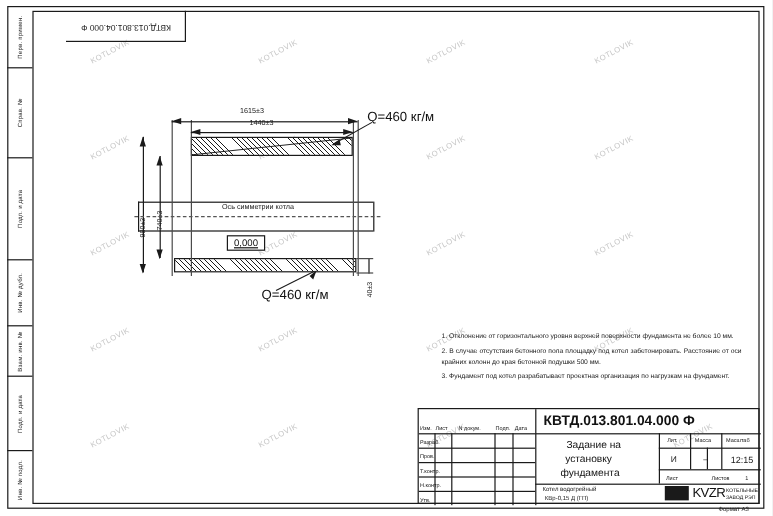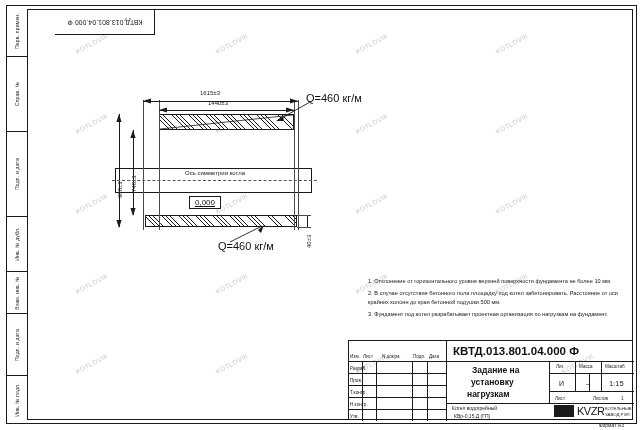--- a/index.html
+++ b/index.html
@@ -151,21 +151,21 @@
   .st-big {
     position: absolute;
     font-size: 11.5px;
     font-weight: bold;
     color: #111;
     white-space: nowrap;
   }
   .st-mid {
     position: absolute;
     font-size: 8.5px;
-    font-weight: bold;
+    font-weight: normal;
     color: #111;
     white-space: nowrap;
     text-align: center;
   }
   .kvzr {
     position: absolute;
     font-size: 11px;
     font-weight: normal;
     color: #111;
     letter-spacing: -0.5px;
@@ -360,28 +360,28 @@
     <div class="st-t" style="left:1px; top:25px;">Разраб.</div>
     <div class="st-t" style="left:1px; top:37px;">Пров.</div>
     <div class="st-t" style="left:1px; top:49px;">Т.контр.</div>
     <div class="st-t" style="left:1px; top:61px;">Н.контр.</div>
     <div class="st-t" style="left:1px; top:73px;">Утв.</div>
 
     <div class="st-big" style="left:104px; top:4px;">КВТД.013.801.04.000 Ф</div>
 
     <div class="st-mid" style="left:123px; top:24px;">Задание на</div>
     <div class="st-mid" style="left:122px; top:36px;">установку</div>
-    <div class="st-mid" style="left:118px; top:48px;">нагрузкам</div>
+    <div class="st-mid" style="left:118px; top:48px;">фундамента</div>
 
     <div class="st-t" style="left:207px; top:23px;">Лит.</div>
     <div class="st-t" style="left:230px; top:23px;">Масса</div>
     <div class="st-t" style="left:256px; top:23px;">Масштаб</div>
     <div class="st-t" style="left:210px; top:39px; font-size:7px;">И</div>
     <div class="st-t" style="left:237px; top:39px; font-size:7px;">–</div>
-    <div class="st-t" style="left:260px; top:38px; font-size:7.5px;">1:15</div>
+    <div class="st-t" style="left:260px; top:38px; font-size:7.5px;">12:15</div>
 
     <div class="st-t" style="left:206px; top:55px;">Лист</div>
     <div class="st-t" style="left:244px; top:55px;">Листов</div>
     <div class="st-t" style="left:272px; top:55px;">1</div>
 
     <div class="st-t" style="left:103px; top:64px; font-size:5px;">Котел водогрейный</div>
     <div class="st-t" style="left:105px; top:72px; font-size:5px;">КВр-0,15 Д (ГП)</div>
 
     <div style="position:absolute; left:205px; top:64px; width:20px; height:12px; background:#1a1a1a;"></div>
     <div class="kvzr" style="left:228px; top:64px;">KVZR</div>

